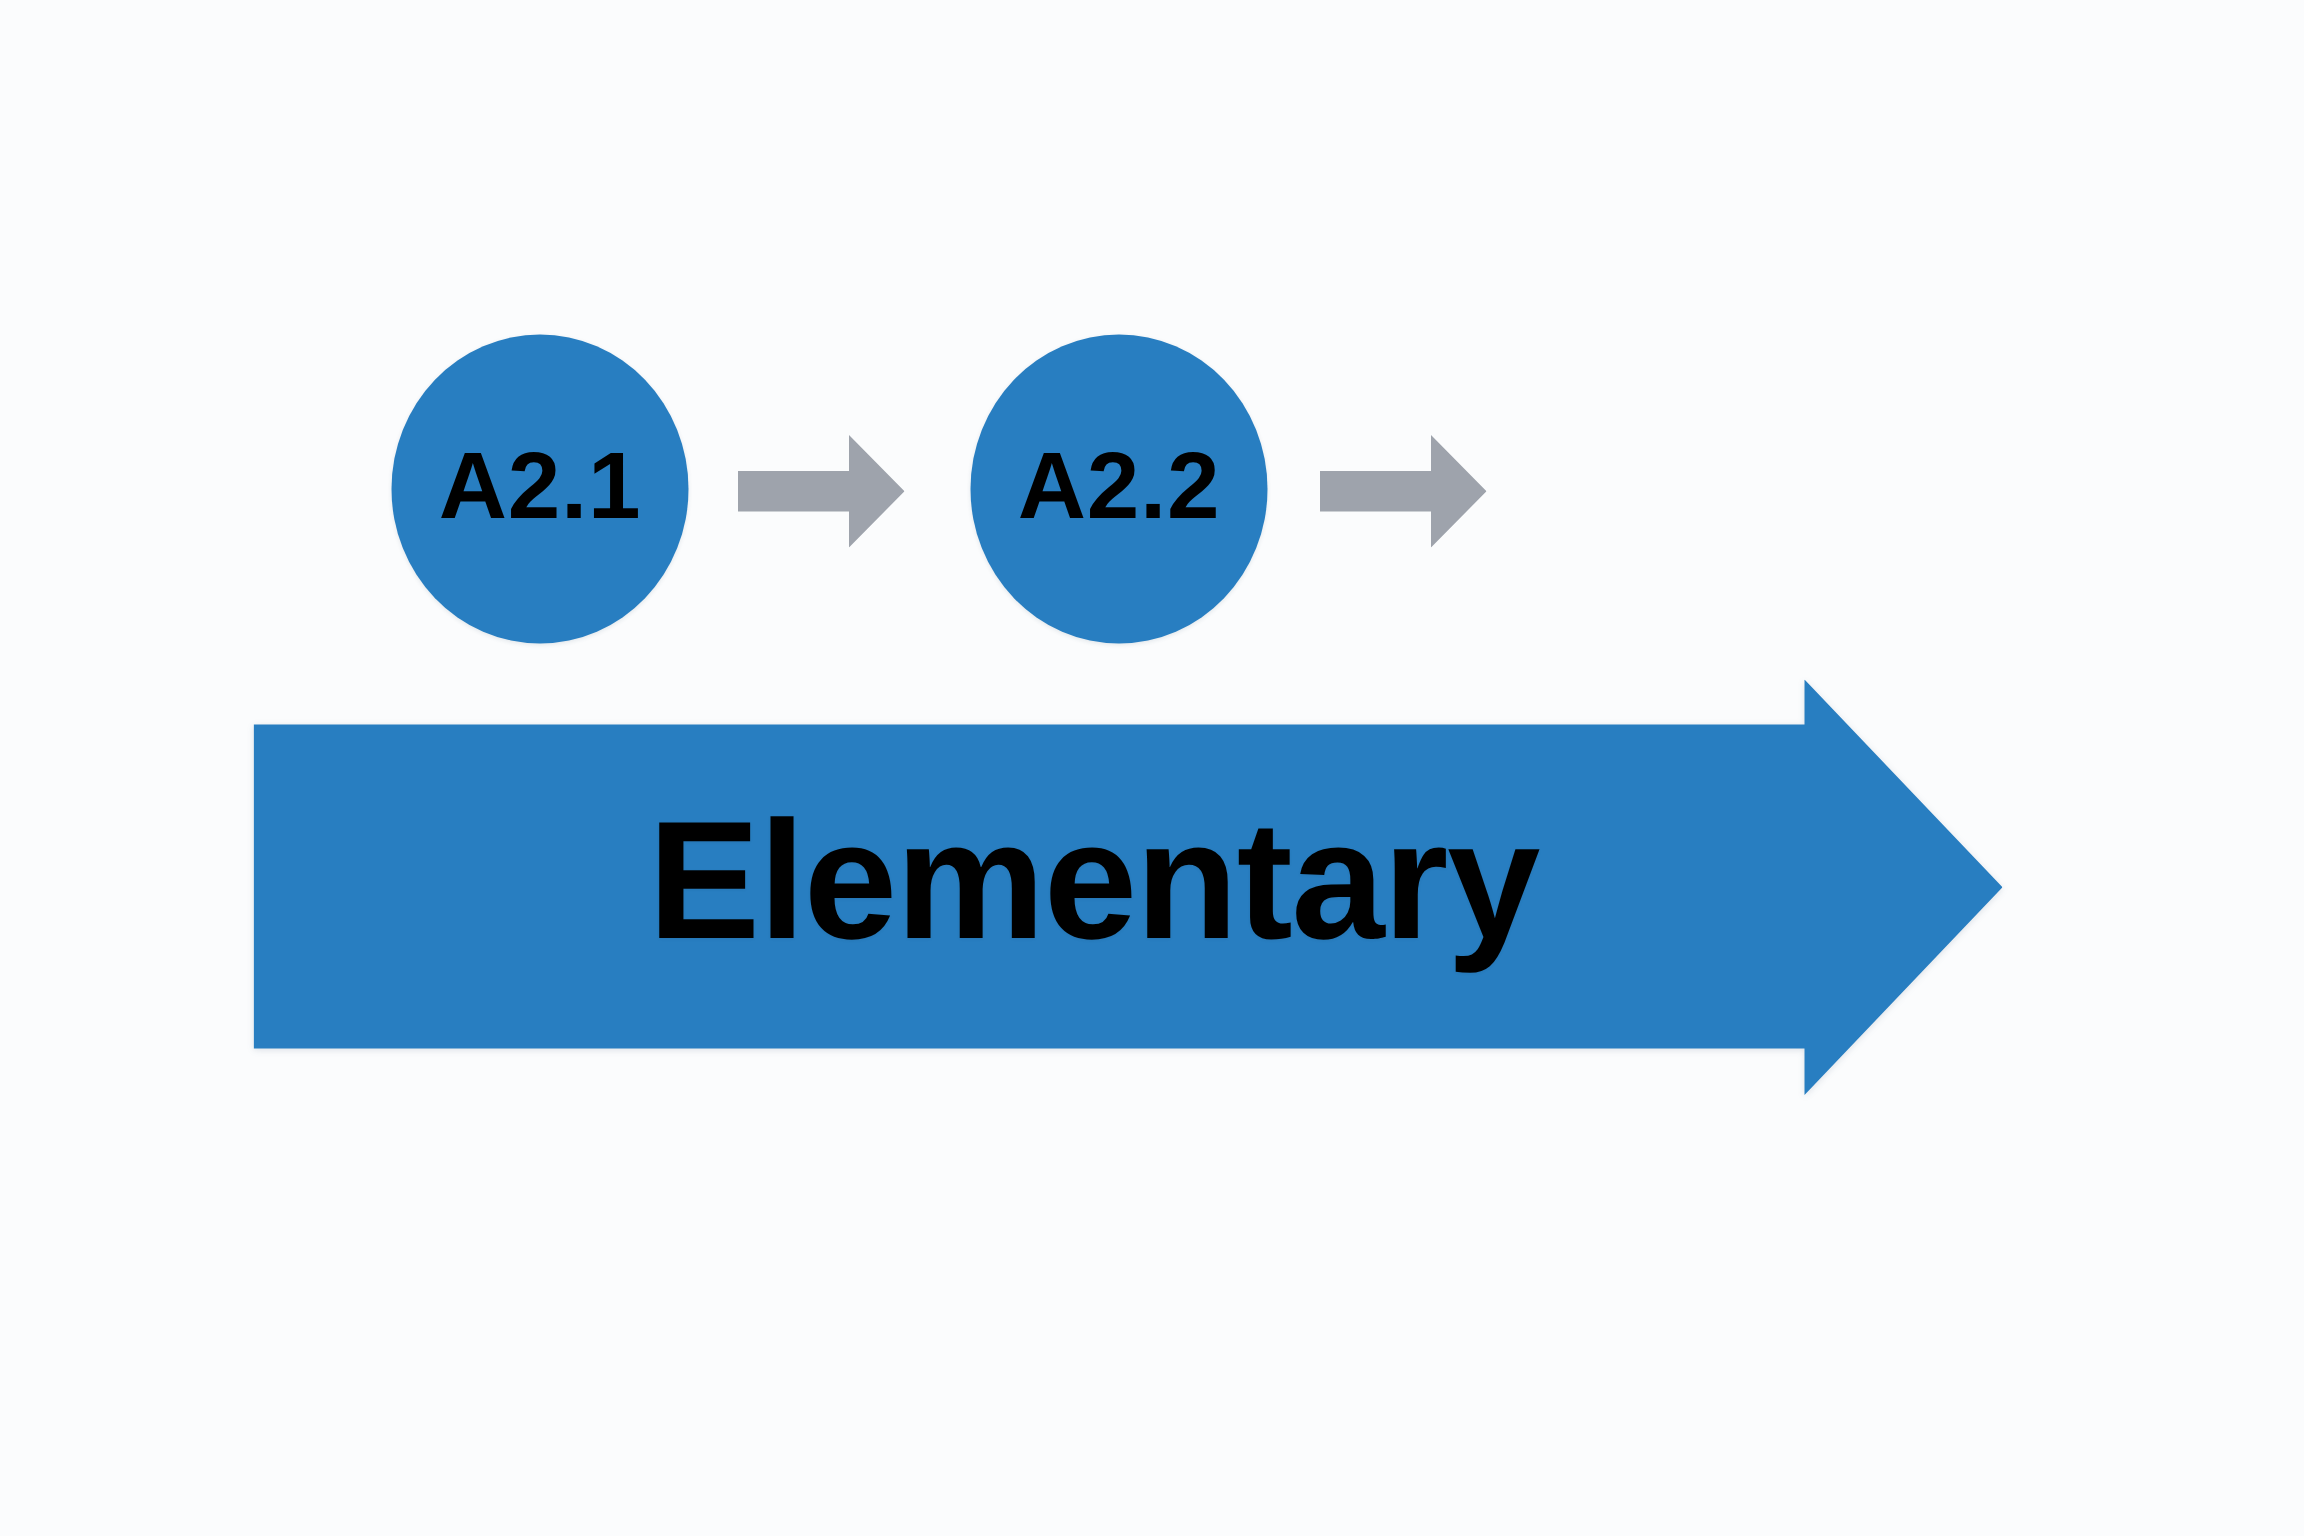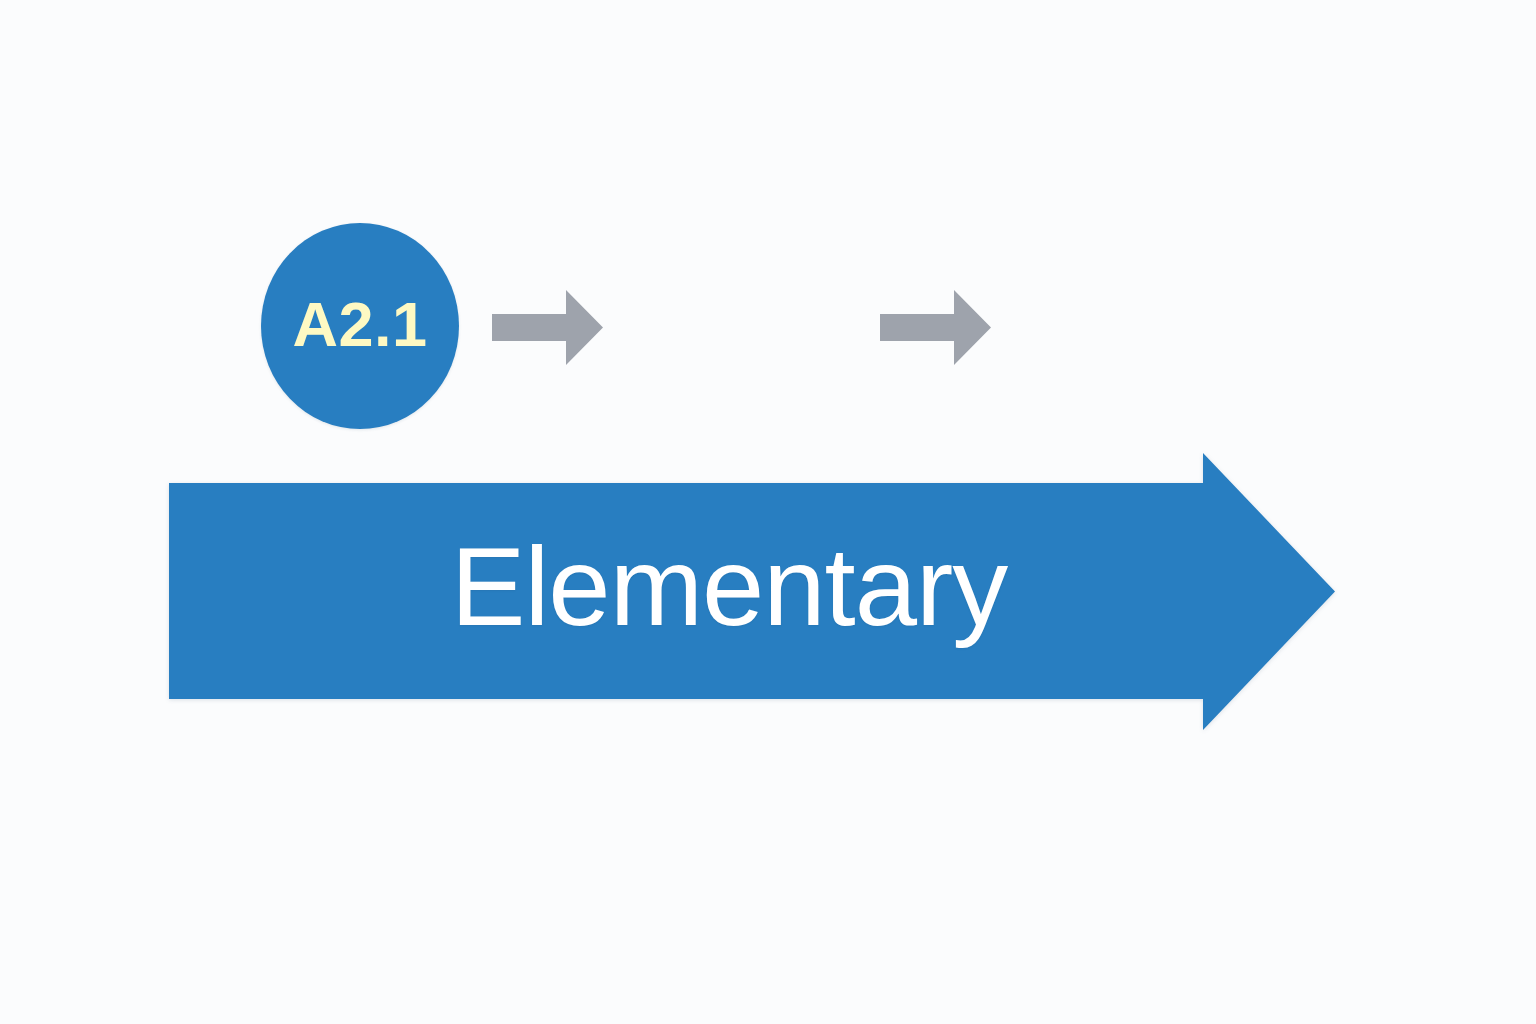--- a/index.html
+++ b/index.html
@@ -29,21 +29,21 @@
     display: flex;
     align-items: center;
     justify-content: center;
     box-shadow: 0 1px 3px rgba(40, 70, 100, 0.12);
   }
   .node-1 { left: 261px; }
   .node-2 { left: 647px; }
   .node-3 { left: 1033px; }
 
   .node span {
-    color: #fef9c3;
+    color: #000000;
     font-size: 63px;
     font-weight: bold;
     letter-spacing: 0.5px;
     line-height: 1;
     padding-bottom: 4px;
   }
 
   
   .connector {
     position: absolute;
@@ -77,23 +77,23 @@
       1034px 100%,
       1034px 246px,
       0 246px
     );
     display: flex;
     align-items: center;
     justify-content: center;
     padding-right: 46px;
   }
   .banner span {
-    color: #ffffff;
+    color: #000000;
     font-size: 112px;
-    font-weight: normal;
+    font-weight: bold;
     letter-spacing: -1px;
     line-height: 1;
     padding-bottom: 10px;
     text-shadow: 0 1px 2px rgba(30, 60, 90, 0.10);
   }
 </style>
 </head>
 <body>
 
 <div class="canvas">
@@ -101,20 +101,23 @@
   <div class="node node-1">
     <span>A2.1</span>
   </div>
 
   <div class="connector connector-1">
     <svg viewBox="0 0 111 75" aria-hidden="true">
       <polygon points="0,24 74,24 74,0 111,37.5 74,75 74,51 0,51" fill="currentColor"></polygon>
     </svg>
   </div>
 
+  <div class="node node-2">
+    <span>A2.2</span>
+  </div>
 
   <div class="connector connector-2">
     <svg viewBox="0 0 111 75" aria-hidden="true">
       <polygon points="0,24 74,24 74,0 111,37.5 74,75 74,51 0,51" fill="currentColor"></polygon>
     </svg>
   </div>
 
 
   <div class="banner-wrap">
     <div class="banner">

